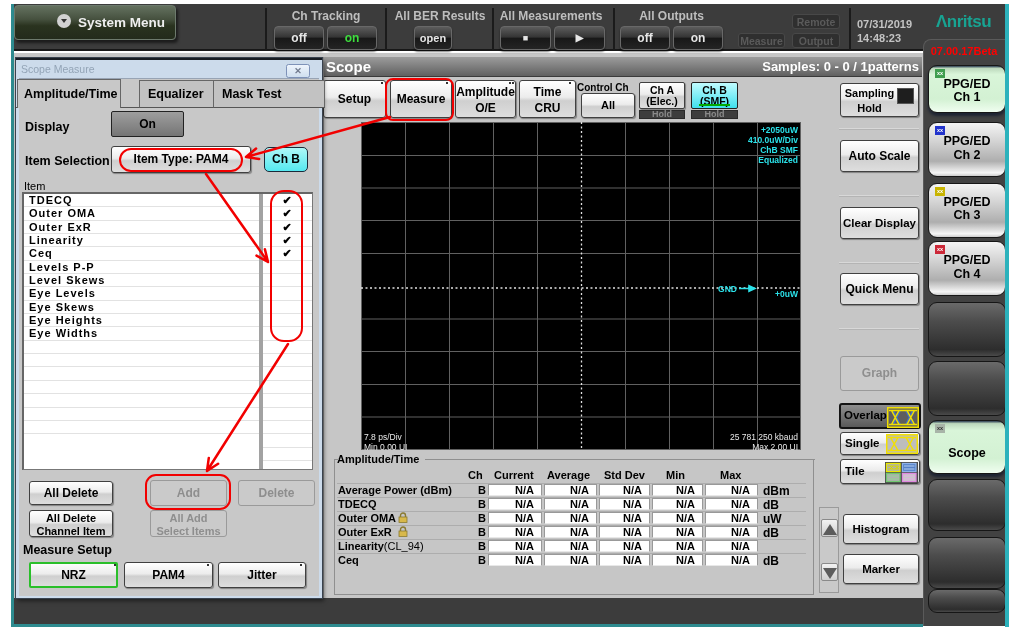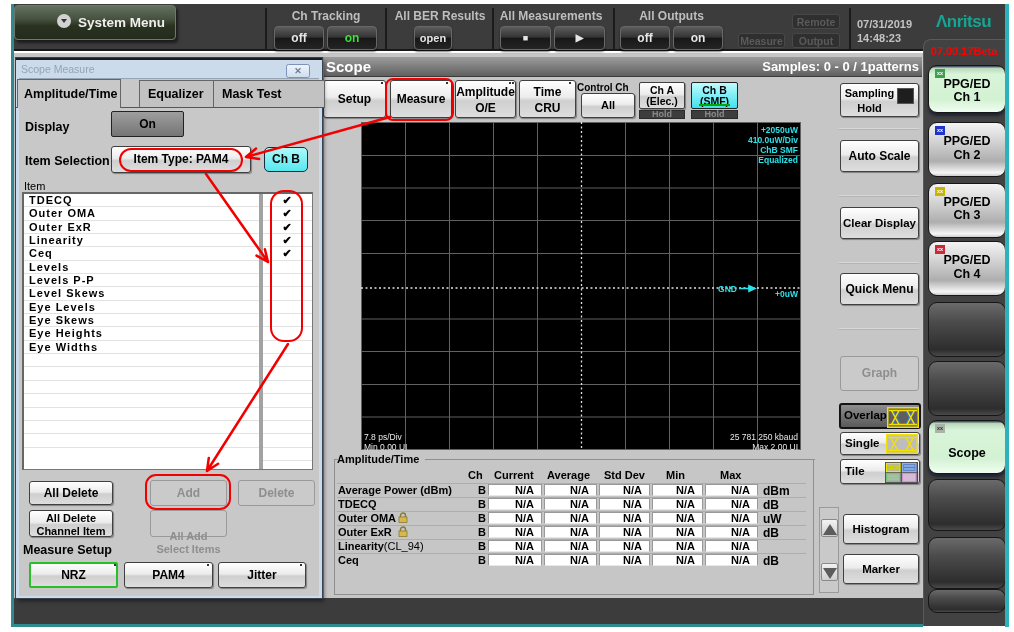--- a/index.html
+++ b/index.html
@@ -272,21 +272,20 @@
     <div class="abs" style="left:248px;top:86px;width:44px;height:25px;background:linear-gradient(#aef8f8,#55e8f0);border:1px solid #1a2a3a;border-radius:5px;font-weight:bold;font-size:12px;color:#000;text-align:center;line-height:23px;">Ch B</div>
 
     <div class="abs" style="left:8px;top:119px;font-size:11px;color:#000;">Item</div>
     <div class="abs" style="left:6px;top:131px;width:291px;height:278px;background:#fff;border:1px solid #777;border-top:2px solid #666;border-left:2px solid #666;overflow:hidden;">
       <div class="abs" style="left:0;top:0;width:235px;">
         <div class="item">TDECQ</div>
         <div class="item">Outer OMA</div>
         <div class="item">Outer ExR</div>
         <div class="item">Linearity</div>
         <div class="item">Ceq</div>
-        <div class="item">Levels</div>
         <div class="item">Levels P-P</div>
         <div class="item">Level Skews</div>
         <div class="item">Eye Levels</div>
         <div class="item">Eye Skews</div>
         <div class="item">Eye Heights</div>
         <div class="item">Eye Widths</div>
         <div class="item"></div>
           <div class="item"></div>
           <div class="item"></div>
           <div class="item"></div>
@@ -317,21 +316,21 @@
           <div class="item"></div>
           <div class="item"></div>
           <div class="item"></div>
       </div>
     </div>
 
     <div class="abs bl" style="left:13px;top:420px;width:84px;height:24px;line-height:22px;font-size:12px;">All Delete</div>
     <div class="abs bdis" style="left:134px;top:419px;width:77px;height:26px;line-height:24px;font-size:12px;">Add</div>
     <div class="abs bdis" style="left:222px;top:419px;width:77px;height:26px;line-height:24px;font-size:12px;">Delete</div>
     <div class="abs bl" style="left:13px;top:449px;width:84px;height:27px;font-size:11px;line-height:12.5px;padding-top:1px;">All Delete<br>Channel Item</div>
-    <div class="abs bdis" style="left:134px;top:449px;width:77px;height:27px;font-size:11px;line-height:12.5px;padding-top:19px;">All Add<br>Select Items</div>
+    <div class="abs bdis" style="left:134px;top:449px;width:77px;height:27px;font-size:11px;line-height:12.5px;padding-top:1px;">All Add<br>Select Items</div>
     <div class="abs lbl" style="left:7px;top:482px;font-size:12.5px;">Measure Setup</div>
     <div class="abs" style="left:13px;top:501px;width:89px;height:26px;border:2px solid #2abf2a;border-radius:2px;background:linear-gradient(#fdfdfd,#ececec 45%,#cfcfcf 55%,#dedede);font-weight:bold;font-size:12px;text-align:center;line-height:22px;">NRZ</div>
     <div class="abs bl" style="left:108px;top:501px;width:89px;height:26px;line-height:24px;font-size:12px;">PAM4</div>
     <div class="abs bl" style="left:202px;top:501px;width:88px;height:26px;line-height:24px;font-size:12px;">Jitter</div>
     <div class="abs" style="left:98px;top:503px;width:2px;height:2px;background:#333;"></div>
     <div class="abs" style="left:191px;top:503px;width:2px;height:2px;background:#333;"></div>
     <div class="abs" style="left:284px;top:503px;width:2px;height:2px;background:#333;"></div>
   </div>
 
   <div class="abs" style="left:923px;top:39px;width:82px;height:587px;background:#424242;border-top-left-radius:8px;border-top:1px solid #5a5a5a;border-left:1px solid #5a5a5a;overflow:hidden;">

